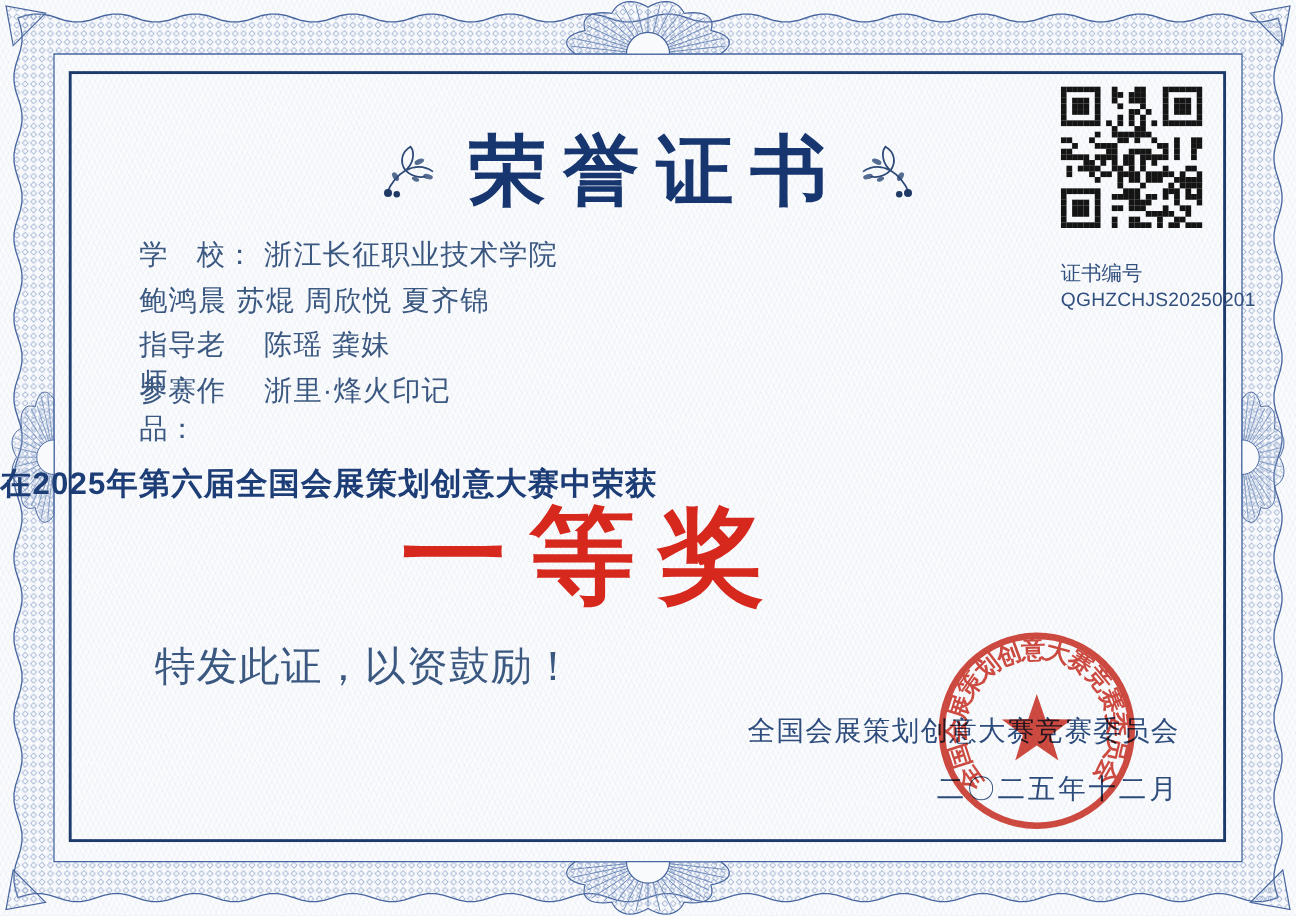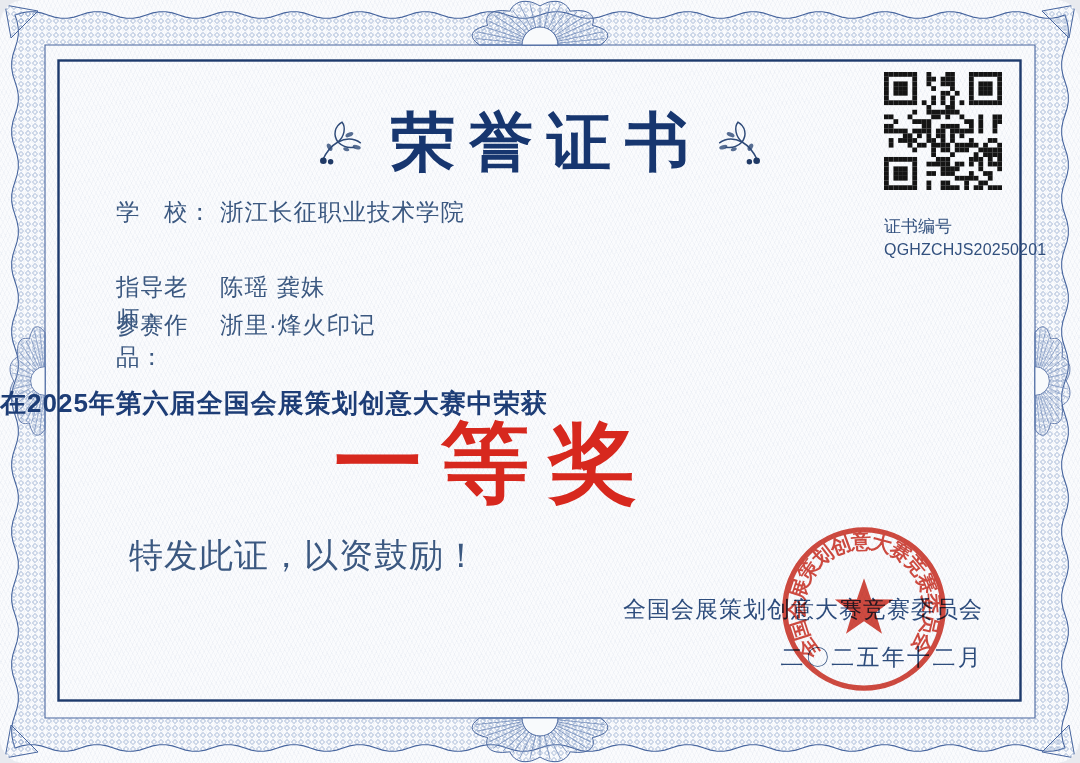--- a/index.html
+++ b/index.html
@@ -7,21 +7,20 @@
     background:#e8eaef;
     display:flex;justify-content:center;align-items:flex-start;
     font-family:"Liberation Sans","DejaVu Sans",sans-serif;
   }
   .certificate{
     position:relative;width:1080px;height:763px;overflow:hidden;
     background:
       repeating-linear-gradient(115deg, rgba(148,166,198,.065) 0 1px, transparent 1px 4px),
       repeating-linear-gradient(62deg, rgba(148,166,198,.065) 0 1px, transparent 1px 4px),
       #fafbfd;
-    border-radius: 24px;
   }
   .border-svg{position:absolute;left:0;top:0;width:1080px;height:763px;}
   
   .title-row{
     position:absolute;left:0;right:0;top:96px;height:92px;
     display:flex;justify-content:center;align-items:center;gap:26px;
   }
   .flourish{width:50px;height:50px;flex:0 0 auto;}
   .flourish.right{transform:scale(-1,1);}
   .cert-title{
@@ -520,20 +519,21 @@
     <div class="qr-label">证书编号</div>
     <div class="qr-number">QGHZCHJS20250201</div>
   </div>
 
   <div class="fields">
     <div class="field-row">
       <span class="field-label">学　校：</span>
       <span class="field-value">浙江长征职业技术学院</span>
     </div>
     <div class="field-row">
+      <span class="field-value">鲍鸿晨 苏焜 周欣悦 夏齐锦</span>
     </div>
     <div class="field-row">
       <span class="field-label">指导老师：</span>
       <span class="field-value">陈瑶 龚妹</span>
     </div>
     <div class="field-row">
       <span class="field-label">参赛作品：</span>
       <span class="field-value">浙里·烽火印记</span>
     </div>
   </div>

